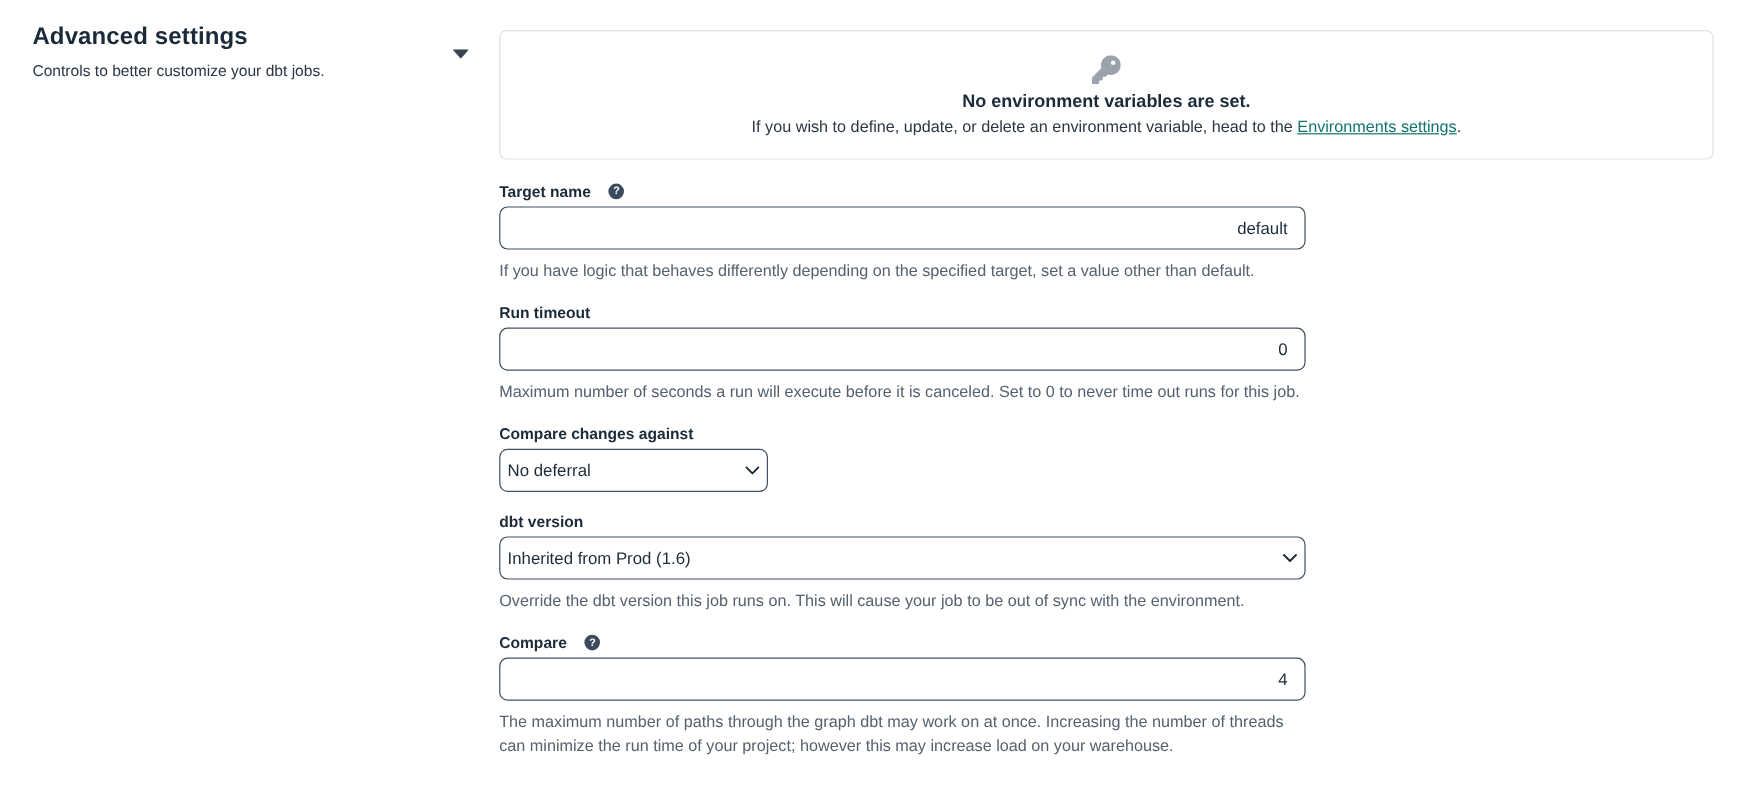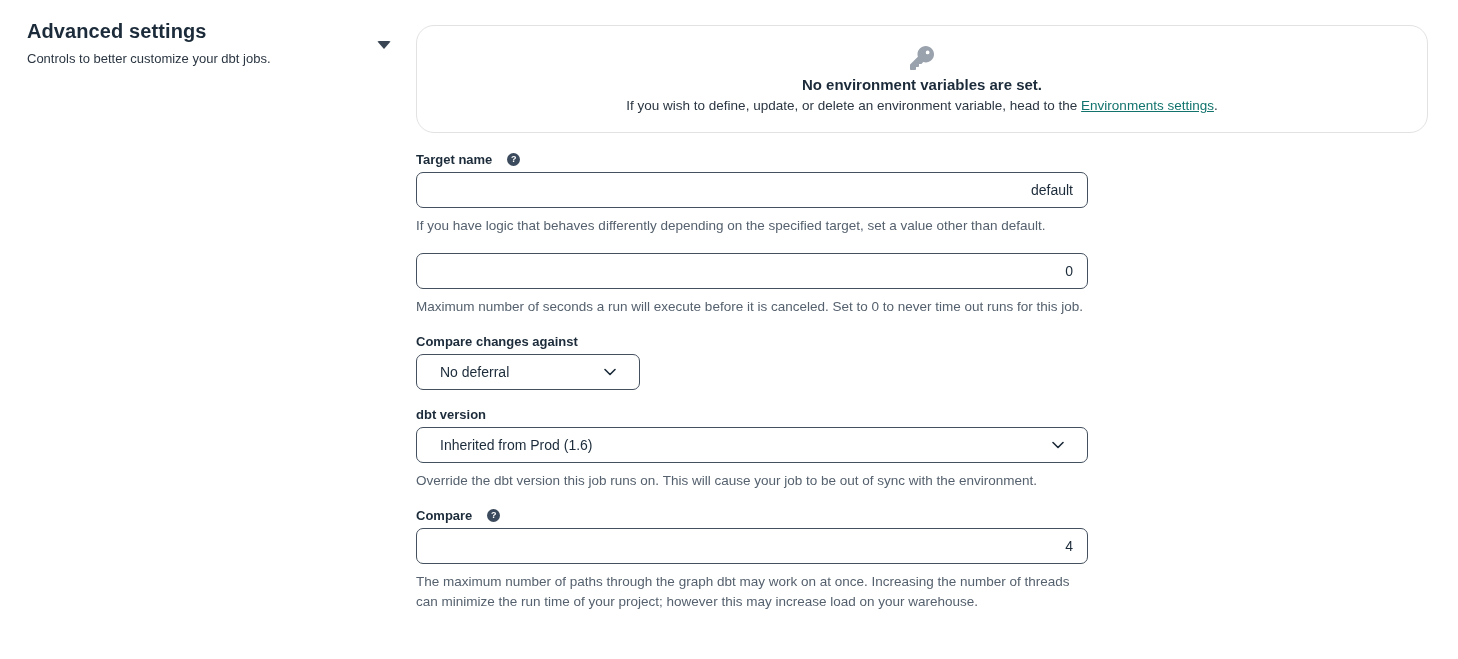--- a/index.html
+++ b/index.html
@@ -46,21 +46,21 @@
   }
   
   .right-col {
     width: 1012px;
     padding-top: 25px;
   }
   .env-panel {
     width: 1012px;
     height: 108px;
     border: 1px solid #e2e2e2;
-    border-radius: 18px;
+    border-radius: 6px;
     background: #ffffff;
     display: flex;
     flex-direction: column;
     align-items: center;
     justify-content: center;
     text-align: right;
   }
   .env-panel .key-icon-wrap { height: 24px; }
   .env-panel-title {
     margin-top: 6px;
@@ -115,21 +115,21 @@
     font-family: "Liberation Sans", sans-serif;
     color: #1c2b3a;
     background: #ffffff;
     outline: none;
     text-align: right;
   }
   .select-box {
     height: 36px;
     border: 1px solid #44505e;
     border-radius: 7px;
-    padding: 0 23px;
+    padding: 0 6px;
     font-size: 14px;
     color: #1c2b3a;
     background: #ffffff;
     display: flex;
     align-items: center;
     justify-content: space-between;
     cursor: pointer;
   }
   .select-box.narrow { width: 224px; }
   .select-box.wide { width: 672px; gap: 28px; }
@@ -176,20 +176,23 @@
       <div class="field-group">
         <div class="field-label-row">
           <span class="field-label">Target name</span>
           <span class="help-icon">?</span>
         </div>
         <input class="text-input" type="text" value="default" style="">
         <div class="helper-text">If you have logic that behaves differently depending on the specified target, set a value other than default.</div>
       </div>
 
       <div class="field-group">
+        <div class="field-label-row">
+          <span class="field-label">Run timeout</span>
+        </div>
         <input class="text-input" type="text" value="0" style="">
         <div class="helper-text">Maximum number of seconds a run will execute before it is canceled. Set to 0 to never time out runs for this job.</div>
       </div>
 
       <div class="field-group">
         <div class="field-label-row">
           <span class="field-label">Compare changes against</span>
         </div>
         <div class="select-box narrow">
           <span>No deferral</span>

